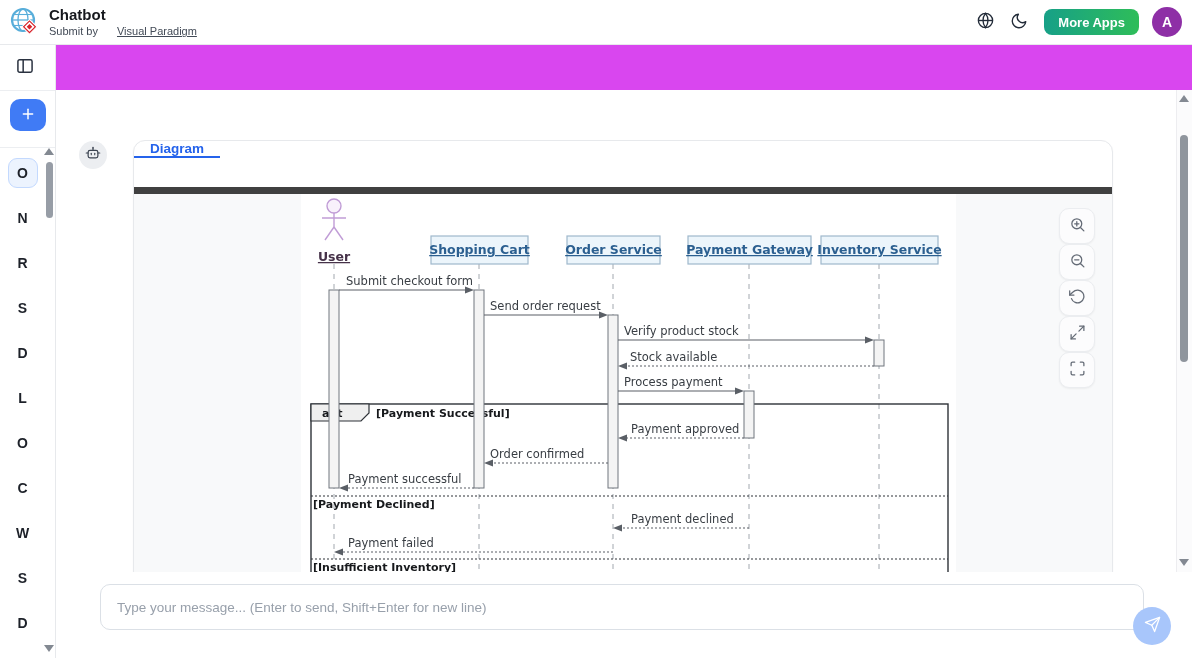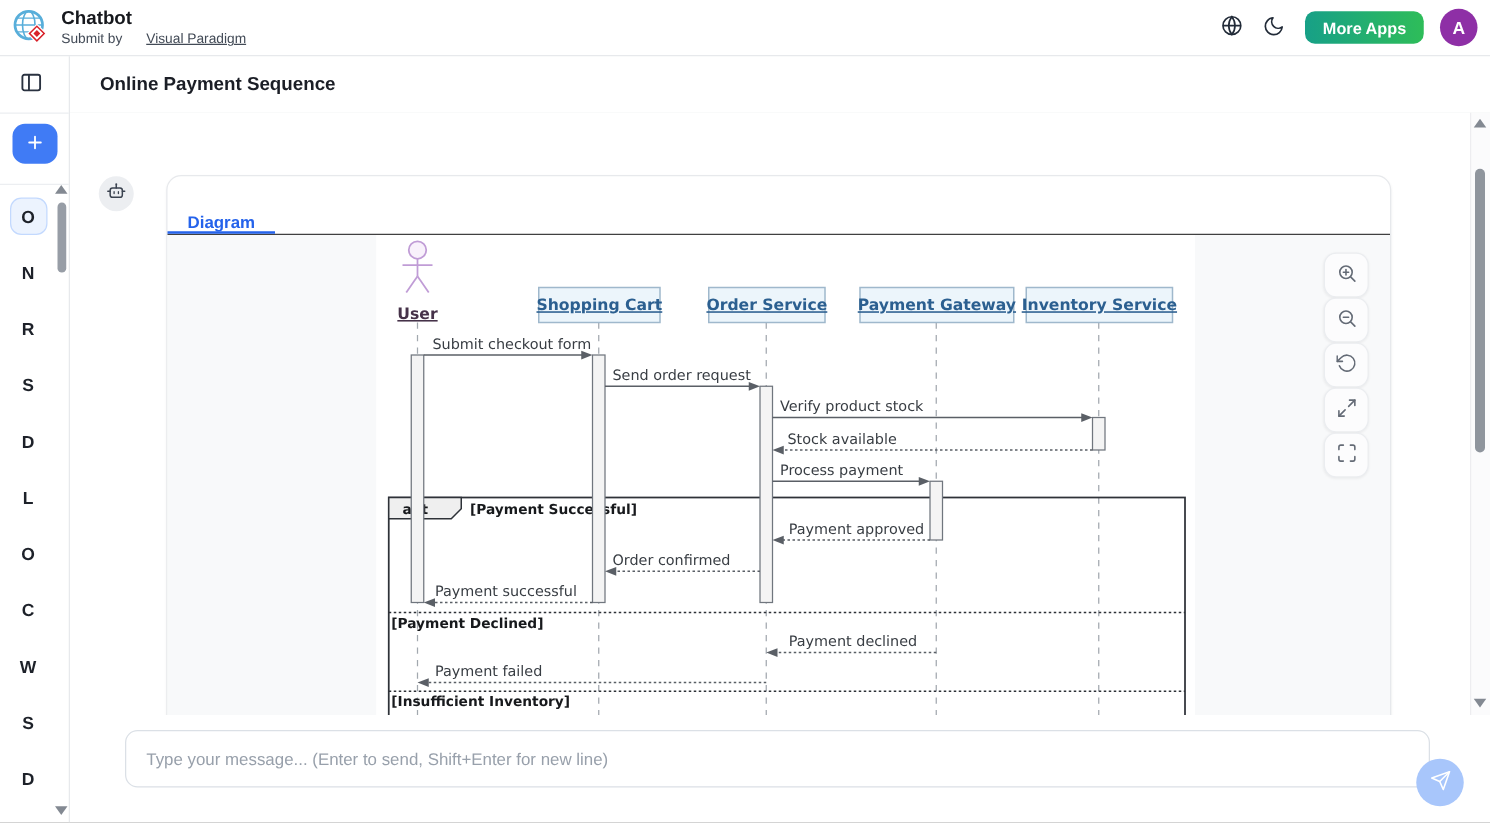--- a/index.html
+++ b/index.html
@@ -1,16 +1,16 @@
 <!DOCTYPE html>
 <html><head>
 <meta charset="utf-8">
 <style>
   html,body{margin:0;padding:0;background:#fff;font-family:"Liberation Sans","DejaVu Sans",sans-serif;}
-  .app{position:relative;width:1192px;height:658px;overflow:hidden;background:#404040;}
+  .app{position:relative;width:1192px;height:658px;overflow:hidden;background:#d946ef;}
   
   .topbar{position:absolute;left:0;top:0;width:1192px;height:44px;border-bottom:1px solid #e7e9ec;display:flex;align-items:center;background:#fff;z-index:5;}
   .logo{width:32px;height:32px;margin-left:9px;flex:0 0 auto;}
   .titles{margin-left:8px;line-height:1.1;}
   .app-title{font-size:15px;font-weight:700;color:#16181d;}
   .powered{font-size:11px;color:#424a56;margin-top:2px;}
   .powered a{color:#424a56;text-decoration:underline;margin-left:16px;}
   .topbar-right{margin-left:auto;display:flex;align-items:center;gap:0;}
   .icon-btn{width:34px;height:34px;display:flex;align-items:center;justify-content:center;background:none;border:none;cursor:pointer;padding:0;}
   .more-apps{margin-left:8px;height:26px;padding:4px 14px;border:none;border-radius:8px;color:#fff;font-size:13px;font-weight:700;font-family:inherit;cursor:pointer;}
@@ -29,21 +29,21 @@
   .tri-up{width:0;height:0;border-left:5px solid transparent;border-right:5px solid transparent;border-bottom:7px solid #838992;}
   .tri-down{width:0;height:0;border-left:5px solid transparent;border-right:5px solid transparent;border-top:7px solid #838992;}
   .rail-scroll .tri-up{position:absolute;left:0;top:0;}
   .rail-scroll .tri-down{position:absolute;left:0;bottom:0;}
   
   .title-row{position:absolute;left:56px;top:44px;width:1136px;height:46px;border-bottom:1px solid #e7e9ec;display:flex;align-items:center;background:#fff;}
   .page-title{font-size:15px;font-weight:700;color:#1b1e26;margin-left:24px;}
   .chat{position:absolute;left:56px;top:90px;width:1136px;height:482px;background:#fff;overflow:hidden;border-bottom:1px solid #e6e8eb;}
   .bot-avatar{position:absolute;left:23px;top:51px;width:28px;height:28px;border-radius:50%;background:#eceef1;display:flex;align-items:center;justify-content:center;}
   .card{position:absolute;left:77px;top:50px;width:980px;height:600px;background:#fff;border:1px solid #e7e9ec;border-radius:12px;box-shadow:0 1px 2px rgba(0,0,0,.04);box-sizing:border-box;}
-  .tabs{height:46px;border-bottom:1px solid #404040;display:flex;align-items:flex-end;}
+  .tabs{height:46px;border-bottom:7px solid #404040;display:flex;align-items:flex-start;}
   .tab{display:flex;align-items:center;padding:0 16px;font-size:13.5px;font-weight:500;color:#313845;cursor:pointer;border-bottom:2px solid transparent;box-sizing:border-box;}
   .tab.active{color:#2563eb;font-weight:600;border-bottom-color:#2563eb;}
   .viewer{position:relative;height:552px;background:#f8f9fa;overflow:hidden;border-radius:0 0 12px 12px;}
   .diagram-image{position:absolute;left:167px;top:0;width:655px;height:552px;background:#fff;}
   .zoom-controls{position:absolute;right:17px;top:14px;display:flex;flex-direction:column;}
   .zoom-btn{width:36px;height:36px;background:#fcfcfd;border:1px solid #ebedf0;border-radius:10px;display:flex;align-items:center;justify-content:center;cursor:pointer;box-sizing:border-box;box-shadow:0 1px 2px rgba(0,0,0,.05);}
   
   .vscroll{position:absolute;right:0;top:0;width:15px;height:482px;background:#fbfbfc;border-left:1px solid #ededf0;}
   .vscroll .thumb{position:absolute;left:3px;top:45px;width:8px;height:227px;border-radius:5px;background:#8f959d;}
   .vscroll .tri-up{position:absolute;left:2px;top:5px;}
@@ -153,23 +153,20 @@
           <span>D</span>
         </div>
       </nav>
     <div class="rail-scroll">
       <div class="tri-up"></div>
       <div class="thumb"></div>
       <div class="tri-down"></div>
     </div>
   </aside>
 
-  <div class="title-row">
-    <h1 class="page-title">Online Payment Sequence</h1>
-  </div>
 
   <div class="chat">
     <div class="bot-avatar">
       <span>
         <svg viewBox="0 0 24 24" width="18" height="18" fill="none" stroke="#3b4350" stroke-width="1.6" stroke-linecap="round">
           <rect x="5.5" y="8.5" width="13" height="10" rx="2.5"></rect>
           <circle cx="12" cy="4.6" r="1.1" fill="#3b4350" stroke="none"></circle>
           <line x1="12" y1="5.8" x2="12" y2="8.5"></line>
           <line x1="3" y1="12" x2="5.5" y2="12"></line>
             <line x1="18.5" y1="12" x2="21" y2="12"></line>

